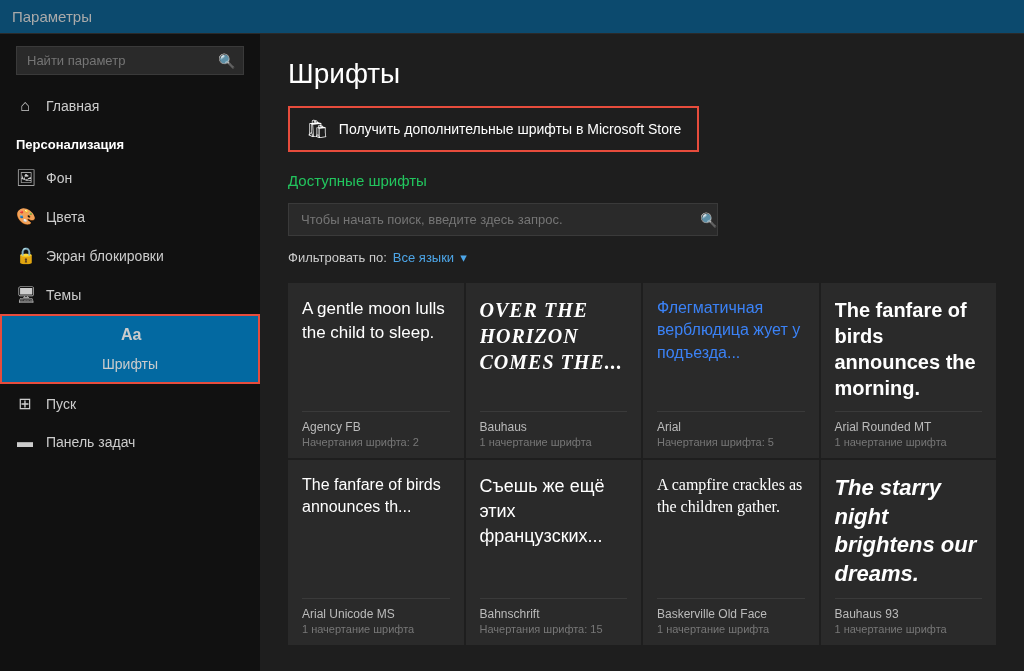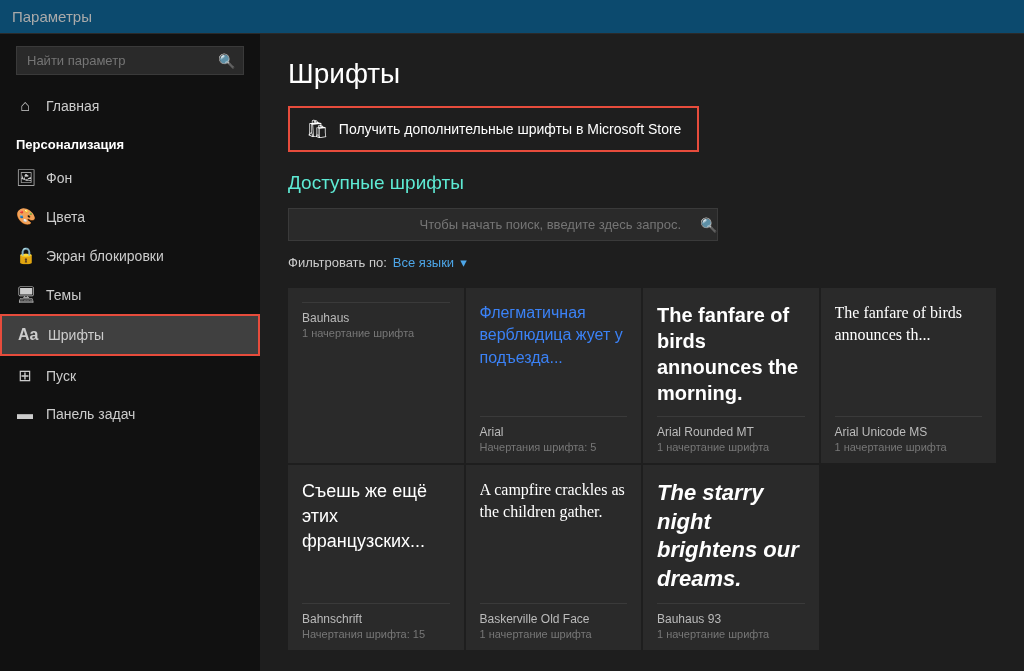--- a/index.html
+++ b/index.html
@@ -83,21 +83,22 @@
     }
 
     .sidebar-section-label {
       padding: 12px 16px 6px;
       font-size: 13px;
       font-weight: 600;
       color: #fff;
     }
 
     .sidebar-nav-item.selected {
-      background: #404040;
+      background: #0369a1;
+      flex-direction: column;
     }
 
     .nav-icon {
       width: 18px;
       text-align: center;
       font-size: 16px;
       color: #ccc;
     }
 
     
@@ -127,24 +128,24 @@
       font-size: 14px;
       margin-bottom: 20px;
       width: fit-content;
     }
 
     .store-icon {
       font-size: 18px;
     }
 
     .section-title {
-      font-size: 19px;
+      font-size: 15px;
       font-weight: 400;
       margin-bottom: 14px;
-      color: #5eead4;
+      color: #22c55e;
     }
 
     .search-fonts {
       position: relative;
       margin-bottom: 14px;
     }
 
     .search-fonts input {
       width: 430px;
       background: #2a2a2a;
@@ -246,21 +247,21 @@
 
     .preview-arial-rounded {
       font-family: 'Arial Rounded MT Bold', 'Arial Rounded MT', Arial, sans-serif;
       font-size: 20px;
       color: #fff;
       font-weight: bold;
       line-height: 1.3;
     }
 
     .preview-arial-unicode {
-      font-family: Liberation Serif, serif;
+      font-family: Liberation Sans, sans-serif;
       font-size: 16px;
       color: #fff;
       line-height: 1.4;
     }
 
     .preview-bahnschrift {
       font-family: 'Bahnschrift', 'DIN Alternate', sans-serif;
       font-size: 18px;
       color: #fff;
       line-height: 1.4;
@@ -358,34 +359,42 @@
     <h1 class="page-title">Шрифты</h1>
 
     <button class="store-button">
       <span class="store-icon">🛍</span>
       <span>Получить дополнительные шрифты в Microsoft Store</span>
     </button>
 
     <div class="section-title">Доступные шрифты</div>
 
     <div class="search-fonts">
-      <input type="text" style="width: 430px; background: rgb(42, 42, 42); border: 1px solid rgb(58, 58, 58); color: rgb(136, 136, 136); padding: 8px 36px 8px 12px; font-size: 13px; outline: none; text-align: right;" placeholder="Чтобы начать поиск, введите здесь запрос.">
+      <input type="text" style="width: 430px; background: rgb(42, 42, 42); border: 1px solid rgb(58, 58, 58); color: rgb(136, 136, 136); padding: 8px 36px 8px 12px; font-size: 13px; outline: none;" placeholder="Чтобы начать поиск, введите здесь запрос.">
       <span class="s-icon" style="position:absolute;right:10px;top:50%;transform:translateY(-50%);color:#aaa;">🔍</span>
     </div>
 
     <div class="filter-row">
       <span>Фильтровать по:</span>
       <span class="filter-link">Все языки</span>
       <span class="chevron">▾</span>
     </div>
 
     <div class="font-grid">
 
-
-      <div class="font-card">
+      <div class="font-card">
+        <div class="font-preview preview-agency">A gentle moon lulls the child to sleep.</div>
+        <div class="font-meta">
+          <div class="font-name">Agency FB</div>
+          <div class="font-variants">Начертания шрифта: 2</div>
+        </div>
+      </div>
+
+      <div class="font-card">
+        <div class="font-preview preview-algerian">OVER THE HORIZON COMES THE...</div>
         <div class="font-meta">
           <div class="font-name">Bauhaus</div>
           <div class="font-variants">1 начертание шрифта</div>
         </div>
       </div>
 
       <div class="font-card">
         <div class="font-preview preview-arial">Флегматичная верблюдица жует у подъезда...</div>
         <div class="font-meta">
           <div class="font-name">Arial</div>

